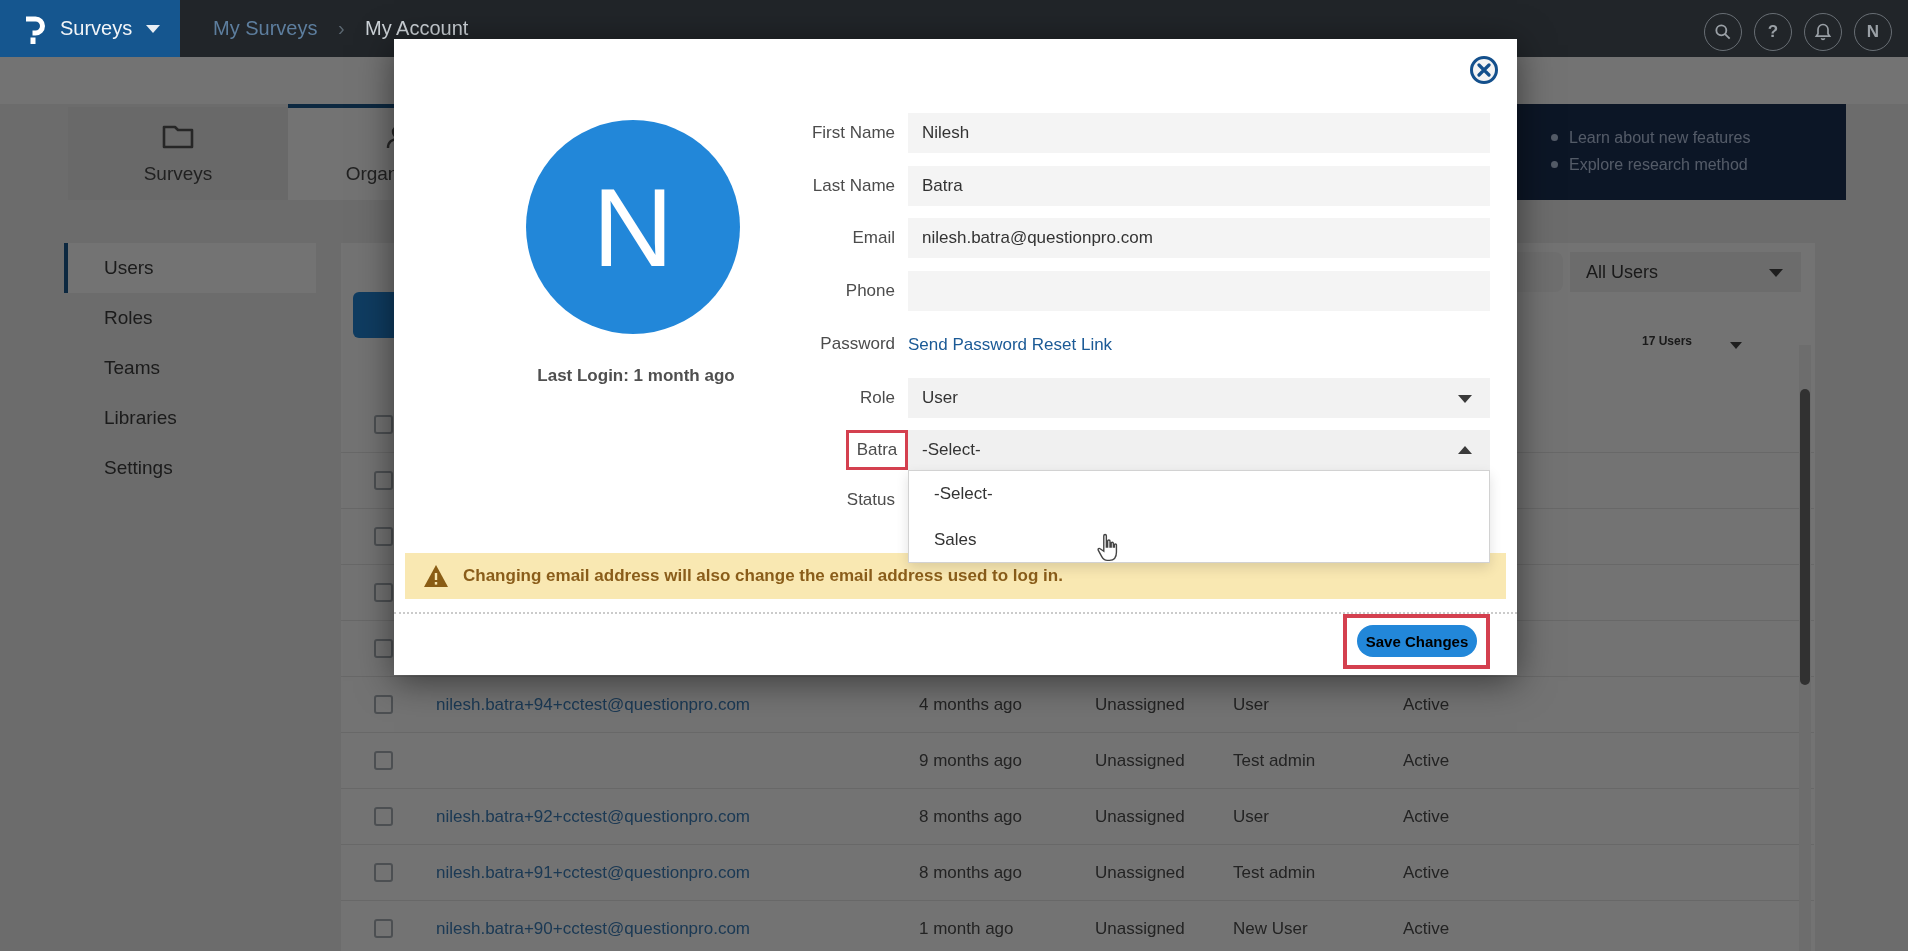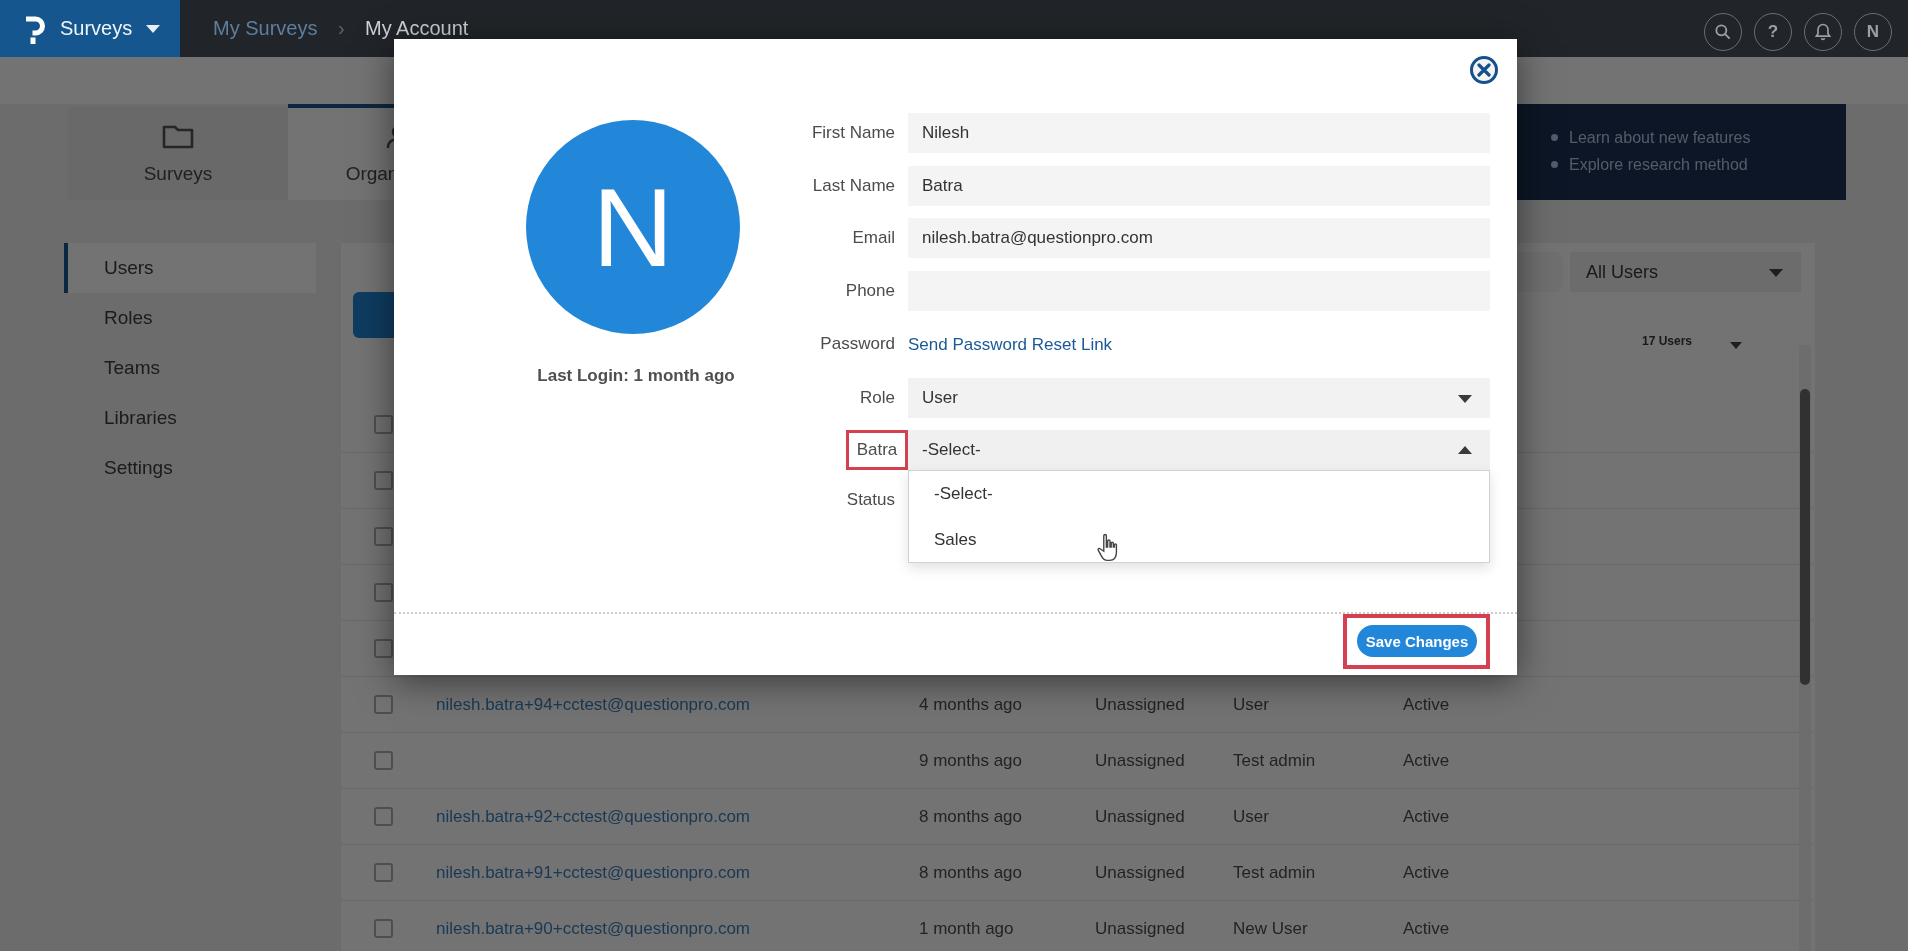--- a/index.html
+++ b/index.html
@@ -72,21 +72,21 @@
   .team-label-box { position:absolute; left:452px; top:391px; width:62px; height:40px; border:3px solid #d4404f; text-align:center; line-height:34px; font-size:17px; color:#4c4c4c; }
 
   .menu { position:absolute; left:514px; top:431px; width:582px; height:93px; background:#fff; border:1px solid #d2d2d2; box-shadow:0 5px 12px rgba(0,0,0,0.12); z-index:5; }
   .menu-opt { height:46px; line-height:46px; padding-left:25px; font-size:17px; color:#333; }
   .hand-cursor { position:absolute; left:700px; top:494px; z-index:6; }
 
   .warn { position:absolute; left:11px; top:514px; width:1101px; height:46px; background:#f9e8b2; display:flex; align-items:center; padding-left:18px; }
   .warn-text { margin-left:14px; font-size:17px; color:#8a5d1a; font-weight:bold; }
   .dotted { position:absolute; left:0; top:573px; width:1123px; border-top:2px dotted #cbcbcb; }
   .save-wrap { position:absolute; left:949px; top:575px; width:147px; height:55px; border:4px solid #d4404f; }
-  .save-btn { position:absolute; left:963px; top:586px; width:120px; height:32px; background:#2287d9; color:#ffffff; border:none; border-radius:16px; font-size:15px; font-weight:bold; font-family:"Liberation Sans", sans-serif; }
+  .save-btn { position:absolute; left:963px; top:586px; width:120px; height:32px; background:#2287d9; color:#000000; border:none; border-radius:16px; font-size:15px; font-weight:bold; font-family:"Liberation Sans", sans-serif; }
 </style>
 </head>
 <body>
 
 <div class="navbar">
   <div class="nav-brand">
     <svg width="26" height="32" viewBox="0 0 26 32">
       <path d="M4 6 h9.5 a7 7 0 0 1 0 14 h-3" fill="none" stroke="#ffffff" stroke-width="5"></path>
       <rect x="8.5" y="24.5" width="5" height="6.5" fill="#ffffff"></rect>
     </svg>
@@ -261,17 +261,25 @@
   <div class="menu">
     <div class="menu-opt">-Select-</div>
     <div class="menu-opt">Sales</div>
   </div>
   <div class="hand-cursor">
     <svg width="26" height="30" viewBox="0 0 24 28">
         <path d="M9 2.5c0-1.4 2.4-1.4 2.4 0V13h1.2V7.5c0-1.3 2.2-1.3 2.2 0V13h1.1V9.5c0-1.2 2-1.2 2 0V13h1V11c0-1.1 1.9-1.1 1.9 0v7c0 5-2.5 7.5-6.5 7.5h-2c-2.5 0-4-1.2-5.2-3.5l-3.3-6c-.6-1.1.9-2.2 1.8-1.3L9 17z" fill="#ffffff" stroke="#444" stroke-width="1.3"></path>
       </svg>
   </div>
 
+  <div class="warn">
+    <svg width="26" height="24" viewBox="0 0 26 24">
+        <path d="M13 1 25 23 H1 z" fill="#8a5d15"></path>
+        <rect x="11.8" y="9" width="2.4" height="7" fill="#f9e8b2"></rect>
+        <rect x="11.8" y="18" width="2.4" height="2.6" fill="#f9e8b2"></rect>
+      </svg>
+    <span class="warn-text">Changing email address will also change the email address used to log in.</span>
+  </div>
 
   <div class="dotted"></div>
   <div class="save-wrap"></div>
   <button class="save-btn">Save Changes</button>
 </div>
 
 </body></html>

